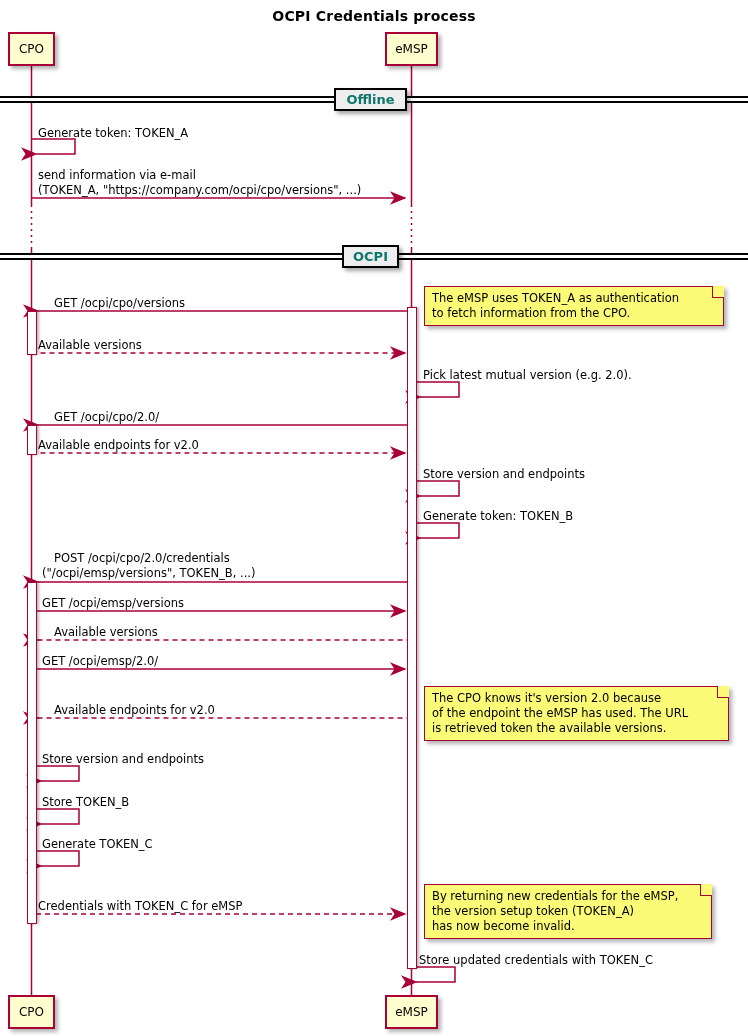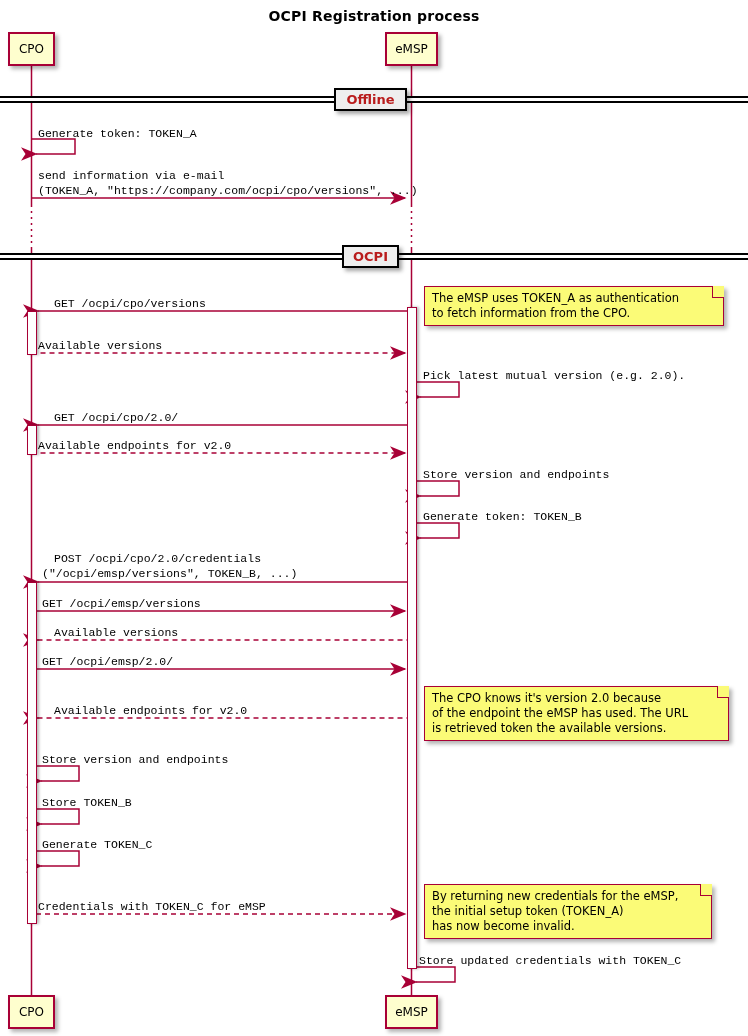--- a/index.html
+++ b/index.html
@@ -60,21 +60,21 @@
     box-sizing: border-box;
     background: #FFFFFF;
   }
   .divider-label {
     position: absolute;
     background: #EEEEEE;
     border: 2px solid #000000;
     box-sizing: border-box;
     font-size: 13px;
     font-weight: bold;
-    color: #b91c1c;
+    color: #0f766e;
     display: flex;
     align-items: center;
     justify-content: center;
     box-shadow: 3px 3px 4px rgba(0,0,0,0.35);
     padding: 0 8px;
   }
   .note {
     position: absolute;
     background: #FBFB77;
     border: 1px solid #A80036;
@@ -94,37 +94,36 @@
     background: #FBFB77;
     border-left: 1px solid #A80036;
     border-bottom: 1px solid #A80036;
   }
   .msg-label {
     position: absolute;
     font-size: 11.5px;
     line-height: 15px;
     color: #000000;
     white-space: pre;
-    font-family: Liberation Mono, monospace;
   }
   .activation {
     position: absolute;
     width: 10px;
     background: #FFFFFF;
     border: 1px solid #A80036;
     box-sizing: border-box;
     box-shadow: 2px 0 3px rgba(0,0,0,0.28);
   }
 </style>
 </head>
 <body>
 
 <div id="canvas">
 
-  <div class="dtitle">OCPI Registration process</div>
+  <div class="dtitle">OCPI Credentials process</div>
 
   <svg id="svg-layer" viewBox="0 0 748 1036" xmlns="http://www.w3.org/2000/svg">
     <defs>
       <marker id="ahead-r" markerWidth="11" markerHeight="9" refX="10" refY="4.5" orient="auto">
         <path d="M0,0 L11,4.5 L0,9 L3,4.5 Z" fill="#A80036"></path>
       </marker>
       <marker id="ahead-l" markerWidth="11" markerHeight="9" refX="1" refY="4.5" orient="auto">
         <path d="M11,0 L0,4.5 L11,9 L8,4.5 Z" fill="#A80036"></path>
       </marker>
     </defs>
@@ -317,17 +316,17 @@
   <div class="note" style="left:424px; top:686px; width:305px;">
     <span class="fold"></span>
     <div>The CPO knows it's version 2.0 because</div>
     <div>of the endpoint the eMSP has used. The URL</div>
     <div>is retrieved token the available versions.</div>
   </div>
 
   <div class="note" style="left:424px; top:884px; width:288px;">
     <span class="fold"></span>
     <div>By returning new credentials for the eMSP,</div>
-    <div>the initial setup token (TOKEN_A)</div>
+    <div>the version setup token (TOKEN_A)</div>
     <div>has now become invalid.</div>
   </div>
 
 </div>
 
 </body></html>

